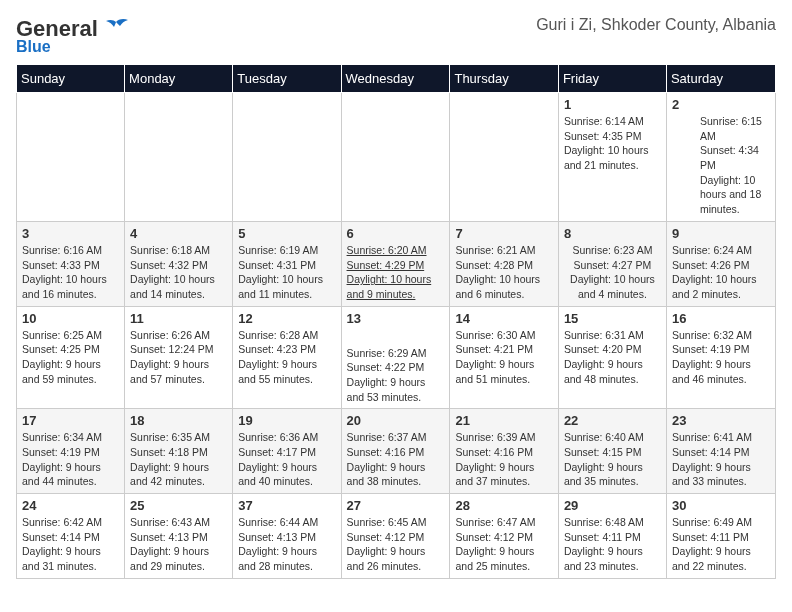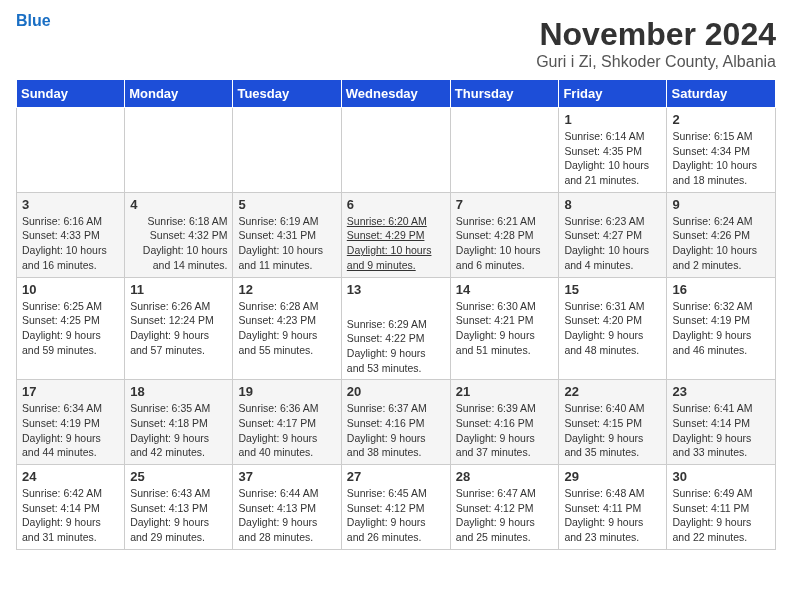--- a/index.html
+++ b/index.html
@@ -38,26 +38,26 @@
       font-size: 16px;
       color: #555;
       font-weight: normal;
     }
     .calendar {
       width: 100%;
       border-collapse: collapse;
       font-size: 11px;
     }
     .calendar thead tr th {
-      background: #1d4ed8;
+      background: #0f172a;
       color: #fff;
       padding: 6px 4px;
       text-align: left;
       font-size: 13px;
-      font-weight: bold;
+      font-weight: normal;
       border: 1px solid #fff;
     }
     .calendar tbody tr td {
       border: 1px solid #ccc;
       vertical-align: top;
       padding: 4px 5px;
       width: 110px;
       min-height: 80px;
       background: #fff;
     }
@@ -78,24 +78,30 @@
     }
     .empty-cell {
       background: #fff !important;
     }
   </style>
 </head>
 <body>
 
 <div class="header-area">
   <div class="logo">
+    <div class="logo-row">
+      <span style="font-size:22px;font-weight:bold;color:#333;">General</span>
+      <svg width="28" height="22" viewBox="0 0 28 22">
+        <path d="M14,4 C16,1 22,0 26,2 C22,3 20,5 18,8 C16,6 15,5 14,4Z" fill="#1a6fc4"></path>
+        <path d="M14,4 C12,2 8,1 4,3 C8,4 10,6 12,9 C13,7 13.5,5.5 14,4Z" fill="#1a6fc4"></path>
+      </svg>
+    </div>
     <span style="font-size:16px;font-weight:bold;color:#1a6fc4;margin-top:-4px;">Blue</span>
   </div>
   <div class="title-area">
-    <h1>November 2024</h1>
     <h2>Guri i Zi, Shkoder County, Albania</h2>
   </div>
 </div>
 
 <table class="calendar">
   <thead>
     <tr>
         <th>Sunday</th>
         <th>Monday</th>
         <th>Tuesday</th>
@@ -113,35 +119,35 @@
         <td class="empty-cell"></td>
         <td class="empty-cell"></td>
         <td>
           <span class="day-num">1</span>
           <div class="day-detail" style="white-space: pre-line;">Sunrise: 6:14 AM
 Sunset: 4:35 PM
 Daylight: 10 hours and 21 minutes.</div>
         </td>
         <td>
           <span class="day-num">2</span>
-          <div class="day-detail" style="white-space: pre-line;">Sunrise: 6:15 AM
+          <div class="day-detail" style="white-space: pre-line; margin-left: 28px;">Sunrise: 6:15 AM
 Sunset: 4:34 PM
 Daylight: 10 hours and 18 minutes.</div>
         </td>
       </tr>
       <tr>
         <td>
           <span class="day-num">3</span>
           <div class="day-detail" style="white-space: pre-line;">Sunrise: 6:16 AM
 Sunset: 4:33 PM
 Daylight: 10 hours and 16 minutes.</div>
         </td>
         <td>
           <span class="day-num">4</span>
-          <div class="day-detail" style="white-space: pre-line; text-align: right;">Sunrise: 6:18 AM
+          <div class="day-detail" style="white-space: pre-line;">Sunrise: 6:18 AM
 Sunset: 4:32 PM
 Daylight: 10 hours and 14 minutes.</div>
         </td>
         <td>
           <span class="day-num">5</span>
           <div class="day-detail" style="white-space: pre-line;">Sunrise: 6:19 AM
 Sunset: 4:31 PM
 Daylight: 10 hours and 11 minutes.</div>
         </td>
         <td>
@@ -151,21 +157,21 @@
 Daylight: 10 hours and 9 minutes.</div>
         </td>
         <td>
           <span class="day-num">7</span>
           <div class="day-detail" style="white-space: pre-line;">Sunrise: 6:21 AM
 Sunset: 4:28 PM
 Daylight: 10 hours and 6 minutes.</div>
         </td>
         <td>
           <span class="day-num">8</span>
-          <div class="day-detail" style="white-space: pre-line;">Sunrise: 6:23 AM
+          <div class="day-detail" style="white-space: pre-line; text-align: center;">Sunrise: 6:23 AM
 Sunset: 4:27 PM
 Daylight: 10 hours and 4 minutes.</div>
         </td>
         <td>
           <span class="day-num">9</span>
           <div class="day-detail" style="white-space: pre-line;">Sunrise: 6:24 AM
 Sunset: 4:26 PM
 Daylight: 10 hours and 2 minutes.</div>
         </td>
       </tr>

